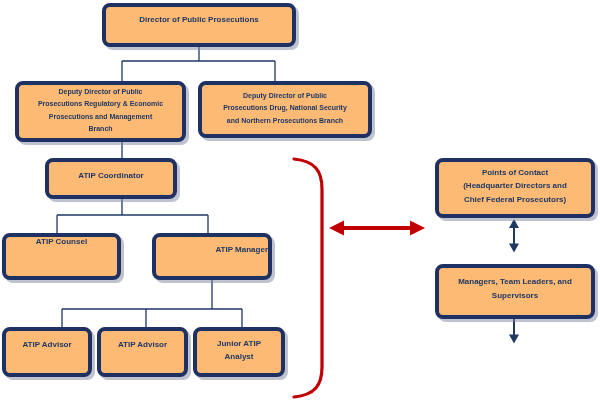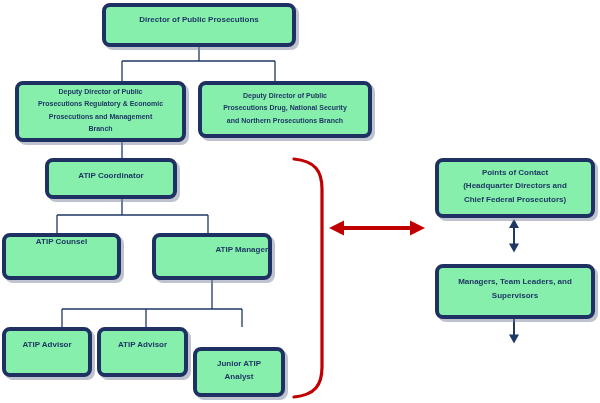--- a/index.html
+++ b/index.html
@@ -3,36 +3,36 @@
 <meta charset="utf-8">
 <style>
   html,body{margin:0;padding:0;background:#ffffff;}
   #canvas{
     position:relative;width:600px;height:403px;background:#ffffff;
     overflow:hidden;font-family:"Liberation Sans",sans-serif;
   }
   #connector-layer{position:absolute;left:0;top:0;width:600px;height:403px;}
   .box{
     position:absolute;box-sizing:border-box;
-    border:4px solid #1F3062;border-radius:8px;background:#86efac;
+    border:4px solid #1F3062;border-radius:8px;background:#fdba74;
     box-shadow:3px 3px 0 rgba(125,135,160,.5);
     display:flex;align-items:center;justify-content:center;text-align:center;
     color:#1F3864;font-weight:bold;font-size:8px;line-height:1.6;
   }
   .box .lbl{white-space:pre-line;}
   
   #director   {left:102px;top:3px;  width:194px;height:44px;padding-bottom:10px;}
   #deputy-reg {left:15px; top:81px; width:171px;height:61px;font-size:7px;line-height:1.72;padding-bottom:2px;}
   #deputy-drug{left:198px;top:81px; width:174px;height:57px;font-size:7px;line-height:1.72;padding-bottom:2px;}
   #coordinator{left:45px; top:158px;width:132px;height:41px;padding-bottom:5px;text-align:right;}
   #counsel    {left:2px;  top:233px;width:119px;height:47px;padding-bottom:28px;}
   #manager    {left:152px;top:233px;width:120px;height:47px;padding-bottom:12px;justify-content:flex-end;}
   #advisor1   {left:2px;  top:327px;width:90px; height:50px;padding-bottom:14px;}
   #advisor2   {left:97px; top:327px;width:91px; height:50px;padding-bottom:14px;}
-  #junior     {left:193px;top:327px;width:92px; height:50px;padding-bottom:2px;margin-top:20px;}
+  #junior     {left:193px;top:327px;width:92px; height:50px;padding-bottom:2px;}
   
   #points     {left:435px;top:158px;width:160px;height:60px;line-height:1.7;padding-bottom:4px;}
   #managers   {left:435px;top:264px;width:160px;height:55px;line-height:1.7;padding-bottom:6px;}
   #employees  {left:437px;top:345px;width:158px;height:50px;padding-bottom:16px;}
 </style>
 </head>
 <body>
 
 <div id="canvas">
 

